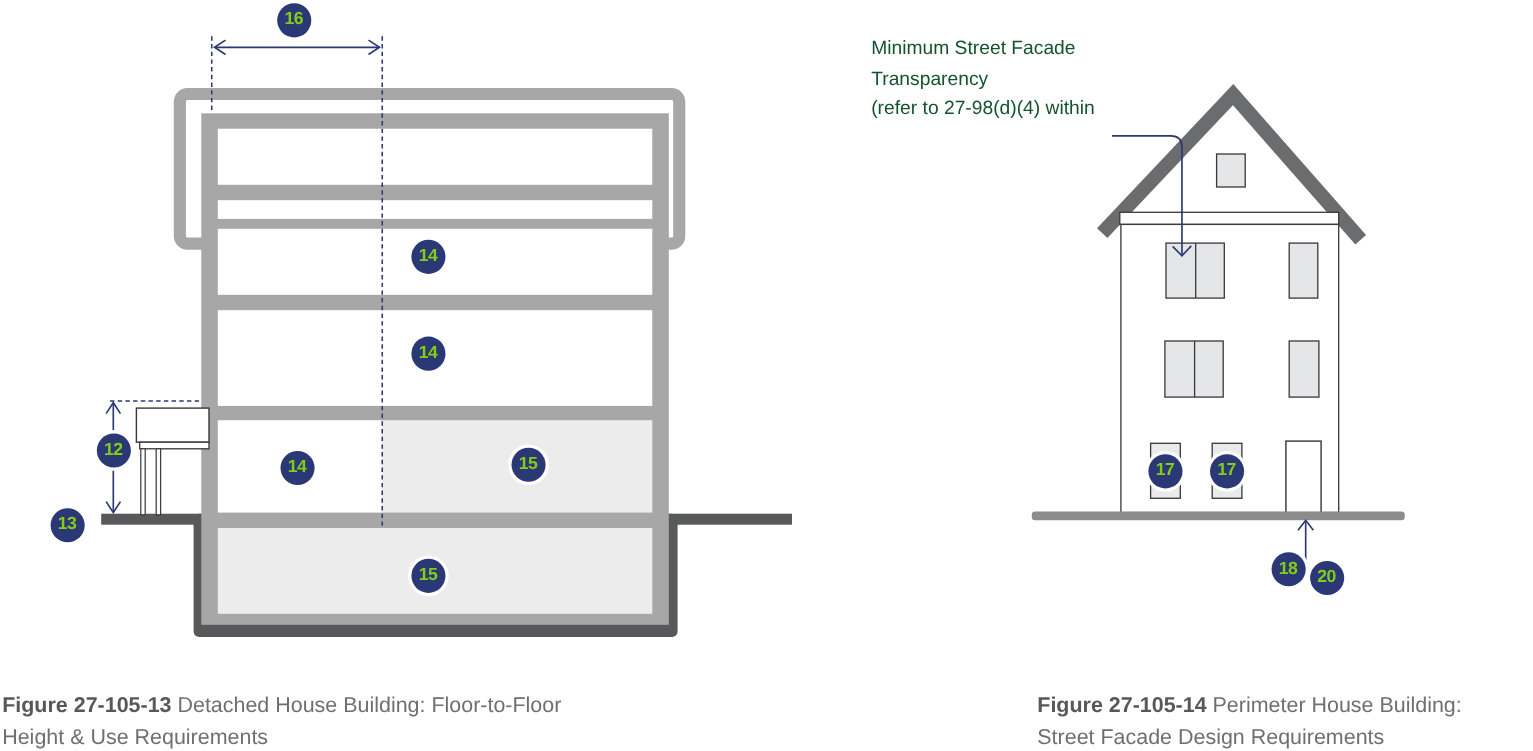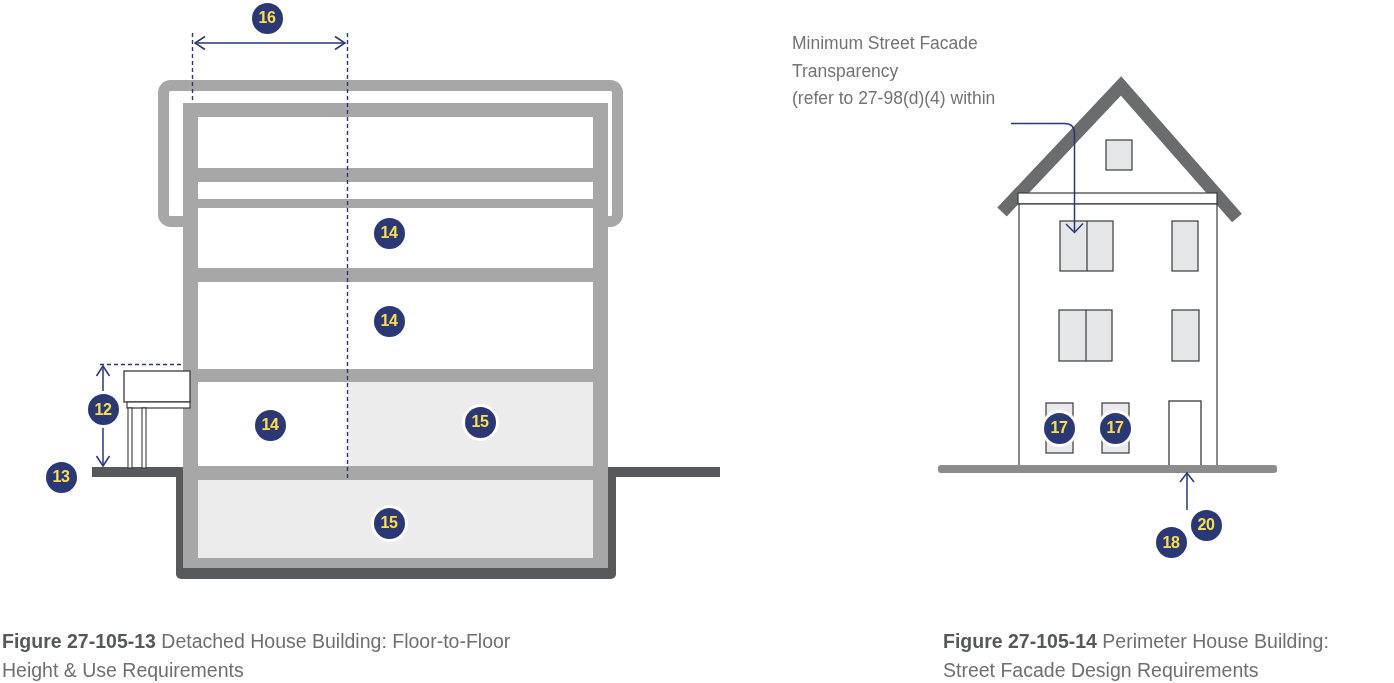--- a/index.html
+++ b/index.html
@@ -3,26 +3,26 @@
 <meta charset="utf-8">
 <style>
   html,body{margin:0;padding:0;background:#fff;}
   #canvas{
     position:relative;width:1394px;height:683px;background:#fff;overflow:hidden;
     font-family:"Liberation Sans",sans-serif;
   }
   svg{position:absolute;left:0;top:0;}
   .badge{
     position:absolute;width:31px;height:31px;border-radius:50%;
-    background:#2B3876;color:#fde047;box-shadow:0 0 0 3px #fff;
+    background:#2B3876;color:#84cc16;box-shadow:0 0 0 3px #fff;
     display:flex;align-items:center;justify-content:center;
     font:700 16px/1 "Liberation Sans",sans-serif;letter-spacing:-0.5px;
   }
   .annotation{
-    position:absolute;left:792px;top:30px;color:#737373;
+    position:absolute;left:792px;top:30px;color:#14532d;
     font-size:17.5px;line-height:27.5px;white-space:nowrap;
   }
   .caption{
     position:absolute;color:#6F6F6F;font-size:19.5px;line-height:29px;white-space:nowrap;
   }
   .caption .fig-num{font-weight:700;color:#57585A;margin-top:36px;}
   #caption-left{left:2px;top:627px;}
   #caption-right{left:943px;top:627px;}
 </style>
 </head>
@@ -100,21 +100,21 @@
   <div class="badge" style="left:373.5px;top:217.5px">14</div>
   <div class="badge" style="left:373.5px;top:305.5px">14</div>
   <div class="badge" style="left:254.5px;top:409.5px">14</div>
   <div class="badge" style="left:464.5px;top:406.5px">15</div>
   <div class="badge" style="left:373.5px;top:507.5px">15</div>
   <div class="badge" style="left:87.5px;top:394px">12</div>
   <div class="badge" style="left:45.5px;top:461.5px">13</div>
 
   <div class="badge" style="left:1043.5px;top:412.5px">17</div>
   <div class="badge" style="left:1099.5px;top:412.5px">17</div>
-  <div class="badge" style="left:1155.5px;top:527px">18</div>
+  <div class="badge" style="left:1155.5px;top:502px">18</div>
   <div class="badge" style="left:1190.5px;top:509.5px">20</div>
 
   <div class="annotation">
     <div>Minimum Street Facade</div>
     <div>Transparency</div>
     <div>(refer to 27-98(d)(4) within</div>
   </div>
 
   <div id="caption-left" class="caption">
     <div><span class="fig-num">Figure 27-105-13</span><span> Detached House Building: Floor-to-Floor</span></div>

